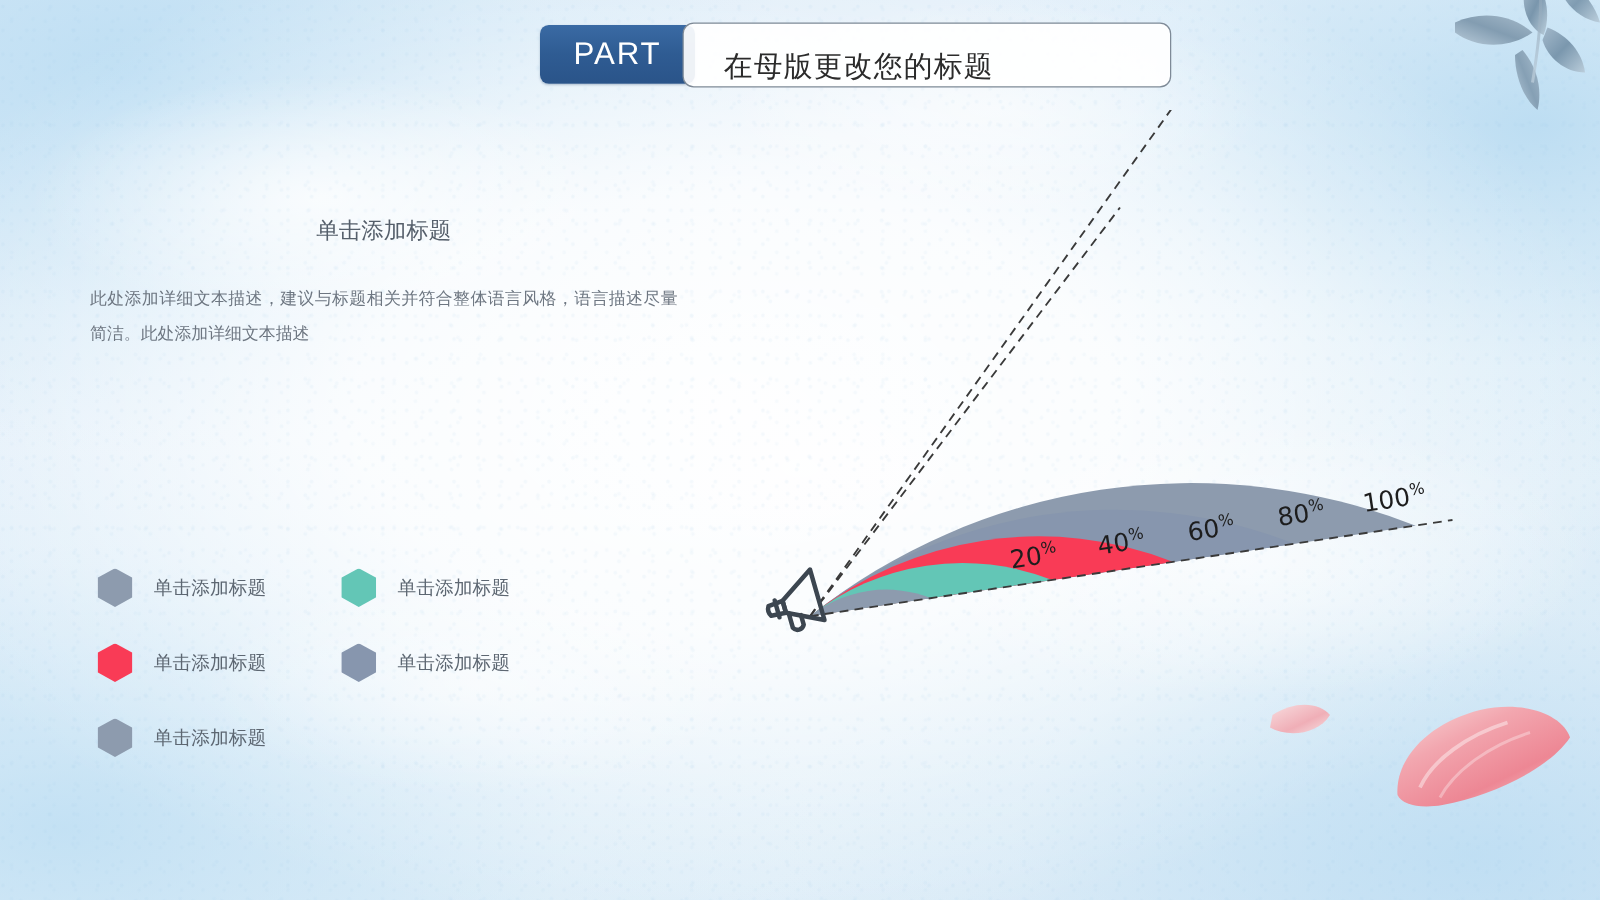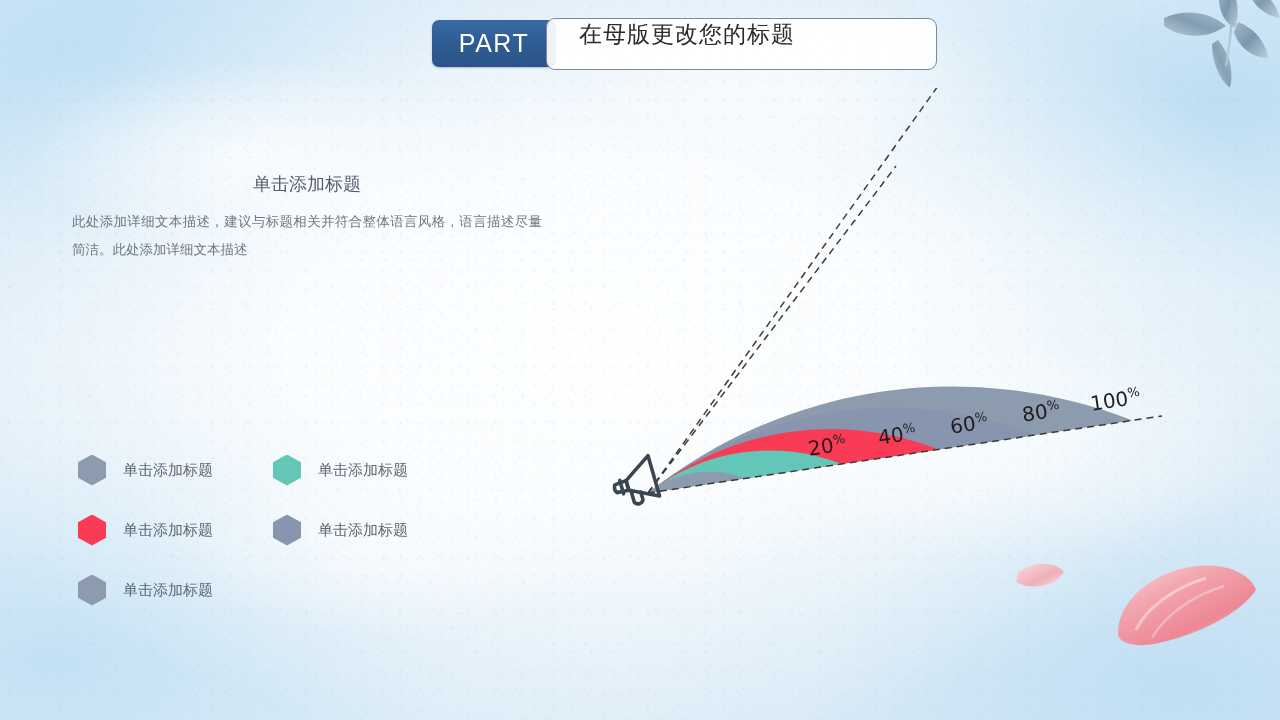--- a/index.html
+++ b/index.html
@@ -75,21 +75,21 @@
     position: absolute;
     left: 114px;
     top: 0;
     width: 391px;
     height: 52px;
     box-sizing: border-box;
     border: 1.6px solid #7e8a97;
     border-radius: 9px;
     background: rgba(255,255,255,0.92);
     display: flex;
-    align-items: flex-start;
+    align-items: flex-end;
     padding-left: 32px;
   }
   #title-plate .t {
     font-size: 23px;
     color: #2b2b2b;
     letter-spacing: 1px;
     font-family: "DejaVu Sans", "Liberation Sans", sans-serif;
   }
   #part-badge {
     position: absolute;
@@ -126,21 +126,21 @@
     font-family: "DejaVu Sans", "Liberation Sans", sans-serif;
   }
   .para {
     font-size: 13.5px;
     line-height: 2.05;
     color: #6d7681;
     margin: 0;
     text-align: justify;
     font-family: "DejaVu Sans", "Liberation Sans", sans-serif;
   }
-  #para-2 { margin-top: 12px; }
+  #para-2 { margin-top: 30px; }
 
   
   #legend {
     position: absolute;
     left: 78px;
     top: 440px;
     width: 420px;
   }
   .legend-row {
     display: flex;

